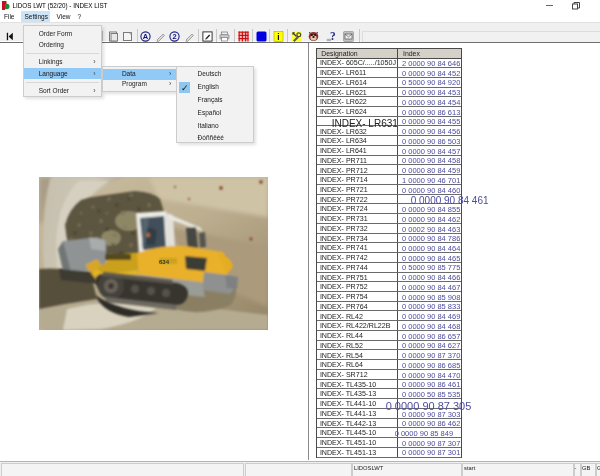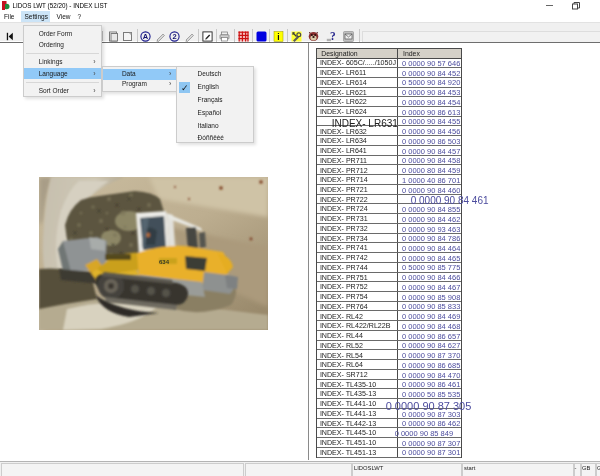--- a/index.html
+++ b/index.html
@@ -288,21 +288,21 @@
 </svg>
   </div>
 
 <div style="position:absolute;left:315.7px;top:48.3px;width:146.3px;height:409.4px;border:1px solid #4a4a4a;box-sizing:border-box;background:#fff">
 <div style="position:absolute;left:0;top:0;width:100%;height:10.2px;background:#d5d1c8;border-bottom:1px solid #4a4a4a;box-sizing:border-box"></div>
 <div style="position:absolute;left:4.5px;top:1.2px;font-size:6.9px;color:#1c1c1c">Designation</div>
 <div style="position:absolute;left:86.3px;top:1.2px;font-size:6.9px;color:#1c1c1c">Index</div>
 <div style="position:absolute;left:80.8px;top:0;width:1px;height:100%;background:#4a4a4a"></div>
 <div style="position:absolute;left:0;top:9.00px;width:100%;height:9.74px;border-bottom:1px solid #6a6a6a;box-sizing:border-box"></div>
 <div style="position:absolute;left:3.2px;top:10.10px;font-size:7.1px;color:#222;white-space:nowrap">INDEX- 605C/...../1050J</div>
-<div style="position:absolute;left:85.3px;top:9.70px;font-size:7.5px;color:#4c4c9e;white-space:nowrap">0 0000 90 57 646</div>
+<div style="position:absolute;left:85.3px;top:9.70px;font-size:7.5px;color:#4c4c9e;white-space:nowrap">2 0000 90 84 646</div>
 <div style="position:absolute;left:0;top:18.74px;width:100%;height:9.74px;border-bottom:1px solid #6a6a6a;box-sizing:border-box"></div>
 <div style="position:absolute;left:3.2px;top:19.84px;font-size:7.1px;color:#222;white-space:nowrap">INDEX- LR611</div>
 <div style="position:absolute;left:85.3px;top:19.44px;font-size:7.5px;color:#4c4c9e;white-space:nowrap">0 0000 90 84 452</div>
 <div style="position:absolute;left:0;top:28.47px;width:100%;height:9.74px;border-bottom:1px solid #6a6a6a;box-sizing:border-box"></div>
 <div style="position:absolute;left:3.2px;top:29.57px;font-size:7.1px;color:#222;white-space:nowrap">INDEX- LR614</div>
 <div style="position:absolute;left:85.3px;top:29.17px;font-size:7.5px;color:#4c4c9e;white-space:nowrap">0 5000 90 84 920</div>
 <div style="position:absolute;left:0;top:38.21px;width:100%;height:9.74px;border-bottom:1px solid #6a6a6a;box-sizing:border-box"></div>
 <div style="position:absolute;left:3.2px;top:39.31px;font-size:7.1px;color:#222;white-space:nowrap">INDEX- LR621</div>
 <div style="position:absolute;left:85.3px;top:38.91px;font-size:7.5px;color:#4c4c9e;white-space:nowrap">0 0000 90 84 453</div>
 <div style="position:absolute;left:0;top:47.95px;width:100%;height:9.74px;border-bottom:1px solid #6a6a6a;box-sizing:border-box"></div>
@@ -324,36 +324,36 @@
 <div style="position:absolute;left:3.2px;top:97.73px;font-size:7.1px;color:#222;white-space:nowrap">INDEX- LR641</div>
 <div style="position:absolute;left:85.3px;top:97.33px;font-size:7.5px;color:#4c4c9e;white-space:nowrap">0 0000 90 84 457</div>
 <div style="position:absolute;left:0;top:106.37px;width:100%;height:9.74px;border-bottom:1px solid #6a6a6a;box-sizing:border-box"></div>
 <div style="position:absolute;left:3.2px;top:107.47px;font-size:7.1px;color:#222;white-space:nowrap">INDEX- PR711</div>
 <div style="position:absolute;left:85.3px;top:107.07px;font-size:7.5px;color:#4c4c9e;white-space:nowrap">0 0000 90 84 458</div>
 <div style="position:absolute;left:0;top:116.11px;width:100%;height:9.74px;border-bottom:1px solid #6a6a6a;box-sizing:border-box"></div>
 <div style="position:absolute;left:3.2px;top:117.21px;font-size:7.1px;color:#222;white-space:nowrap">INDEX- PR712</div>
 <div style="position:absolute;left:85.3px;top:116.81px;font-size:7.5px;color:#4c4c9e;white-space:nowrap">0 0000 80 84 459</div>
 <div style="position:absolute;left:0;top:125.84px;width:100%;height:9.74px;border-bottom:1px solid #6a6a6a;box-sizing:border-box"></div>
 <div style="position:absolute;left:3.2px;top:126.94px;font-size:7.1px;color:#222;white-space:nowrap">INDEX- PR714</div>
-<div style="position:absolute;left:85.3px;top:126.54px;font-size:7.5px;color:#4c4c9e;white-space:nowrap">1 0000 40 86 701</div>
+<div style="position:absolute;left:85.3px;top:126.54px;font-size:7.5px;color:#4c4c9e;white-space:nowrap">1 0000 90 46 701</div>
 <div style="position:absolute;left:0;top:135.58px;width:100%;height:9.74px;border-bottom:1px solid #6a6a6a;box-sizing:border-box"></div>
 <div style="position:absolute;left:3.2px;top:136.68px;font-size:7.1px;color:#222;white-space:nowrap">INDEX- PR721</div>
 <div style="position:absolute;left:85.3px;top:136.28px;font-size:7.5px;color:#4c4c9e;white-space:nowrap">0 0000 90 84 460</div>
 <div style="position:absolute;left:0;top:145.32px;width:100%;height:9.74px;border-bottom:1px solid #6a6a6a;box-sizing:border-box"></div>
 <div style="position:absolute;left:3.2px;top:146.42px;font-size:7.1px;color:#222;white-space:nowrap">INDEX- PR722</div>
 <div style="position:absolute;left:94px;top:146.02px;font-size:10px;color:#4c4c9e;white-space:nowrap">0 0000 90 84 461</div>
 <div style="position:absolute;left:0;top:155.06px;width:100%;height:9.74px;border-bottom:1px solid #6a6a6a;box-sizing:border-box"></div>
 <div style="position:absolute;left:3.2px;top:156.16px;font-size:7.1px;color:#222;white-space:nowrap">INDEX- PR724</div>
 <div style="position:absolute;left:85.3px;top:155.75px;font-size:7.5px;color:#4c4c9e;white-space:nowrap">0 0000 90 84 855</div>
 <div style="position:absolute;left:0;top:164.79px;width:100%;height:9.74px;border-bottom:1px solid #6a6a6a;box-sizing:border-box"></div>
 <div style="position:absolute;left:3.2px;top:165.89px;font-size:7.1px;color:#222;white-space:nowrap">INDEX- PR731</div>
 <div style="position:absolute;left:85.3px;top:165.49px;font-size:7.5px;color:#4c4c9e;white-space:nowrap">0 0000 90 84 462</div>
 <div style="position:absolute;left:0;top:174.53px;width:100%;height:9.74px;border-bottom:1px solid #6a6a6a;box-sizing:border-box"></div>
 <div style="position:absolute;left:3.2px;top:175.63px;font-size:7.1px;color:#222;white-space:nowrap">INDEX- PR732</div>
-<div style="position:absolute;left:85.3px;top:175.23px;font-size:7.5px;color:#4c4c9e;white-space:nowrap">0 0000 90 93 463</div>
+<div style="position:absolute;left:85.3px;top:175.23px;font-size:7.5px;color:#4c4c9e;white-space:nowrap">0 0002 90 84 463</div>
 <div style="position:absolute;left:0;top:184.27px;width:100%;height:9.74px;border-bottom:1px solid #6a6a6a;box-sizing:border-box"></div>
 <div style="position:absolute;left:3.2px;top:185.37px;font-size:7.1px;color:#222;white-space:nowrap">INDEX- PR734</div>
 <div style="position:absolute;left:85.3px;top:184.97px;font-size:7.5px;color:#4c4c9e;white-space:nowrap">0 0000 90 84 786</div>
 <div style="position:absolute;left:0;top:194.00px;width:100%;height:9.74px;border-bottom:1px solid #6a6a6a;box-sizing:border-box"></div>
 <div style="position:absolute;left:3.2px;top:195.10px;font-size:7.1px;color:#222;white-space:nowrap">INDEX- PR741</div>
 <div style="position:absolute;left:85.3px;top:194.70px;font-size:7.5px;color:#4c4c9e;white-space:nowrap">0 0000 90 84 464</div>
 <div style="position:absolute;left:0;top:203.74px;width:100%;height:9.74px;border-bottom:1px solid #6a6a6a;box-sizing:border-box"></div>
 <div style="position:absolute;left:3.2px;top:204.84px;font-size:7.1px;color:#222;white-space:nowrap">INDEX- PR742</div>
 <div style="position:absolute;left:85.3px;top:204.44px;font-size:7.5px;color:#4c4c9e;white-space:nowrap">0 0000 90 84 465</div>
 <div style="position:absolute;left:0;top:213.48px;width:100%;height:9.74px;border-bottom:1px solid #6a6a6a;box-sizing:border-box"></div>

